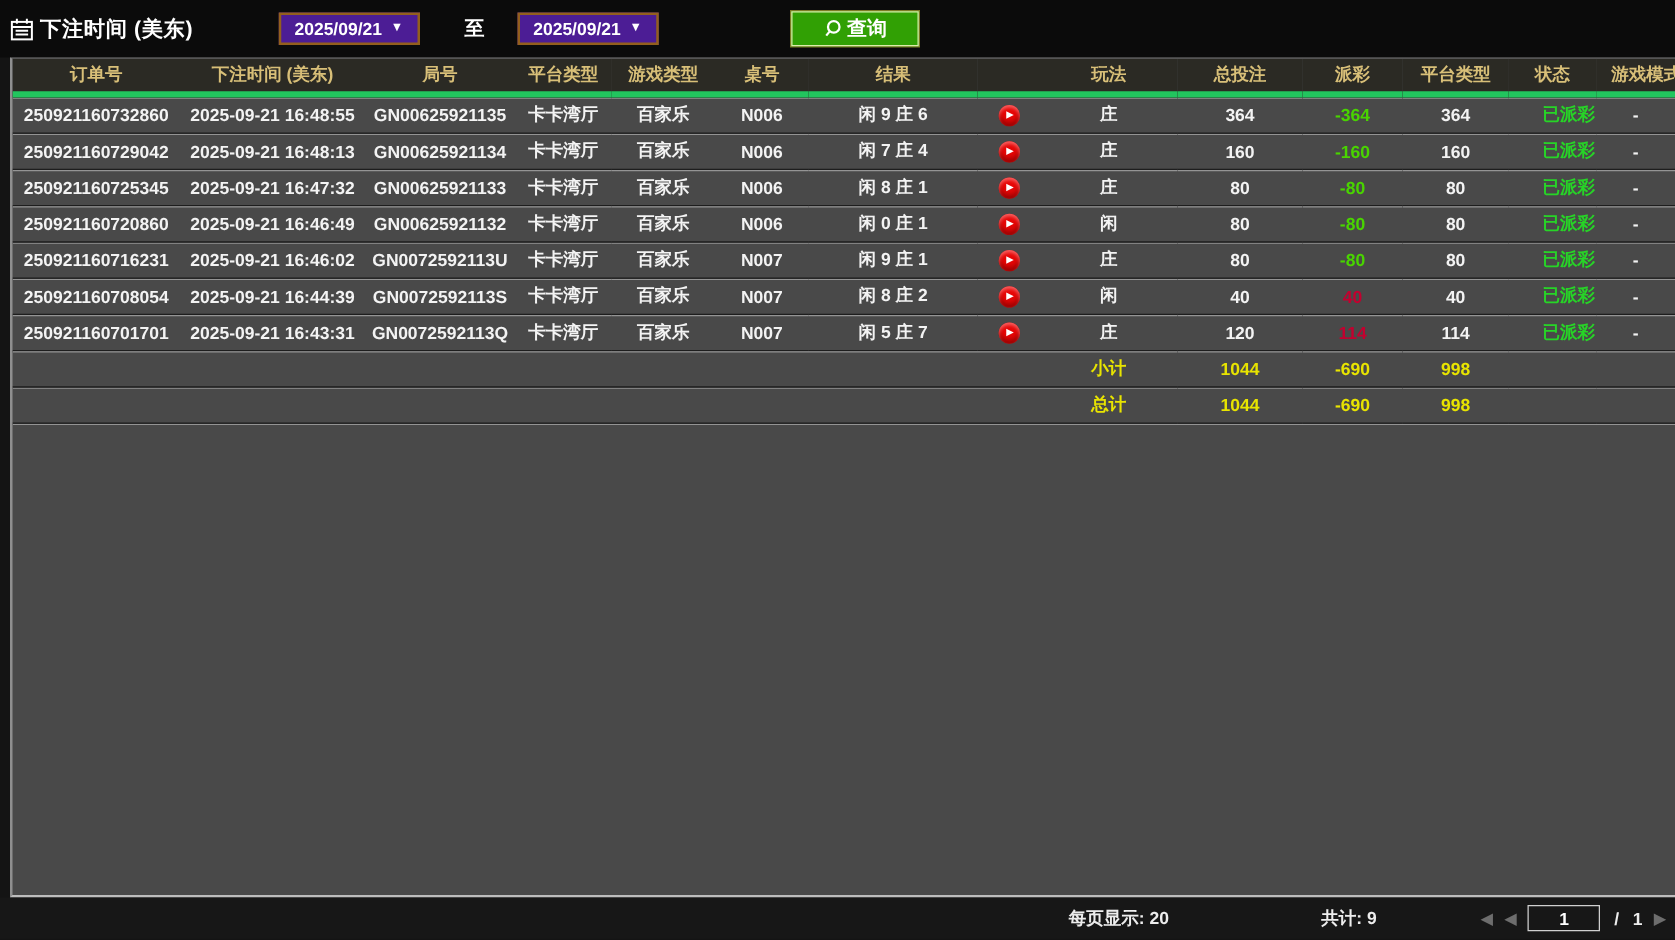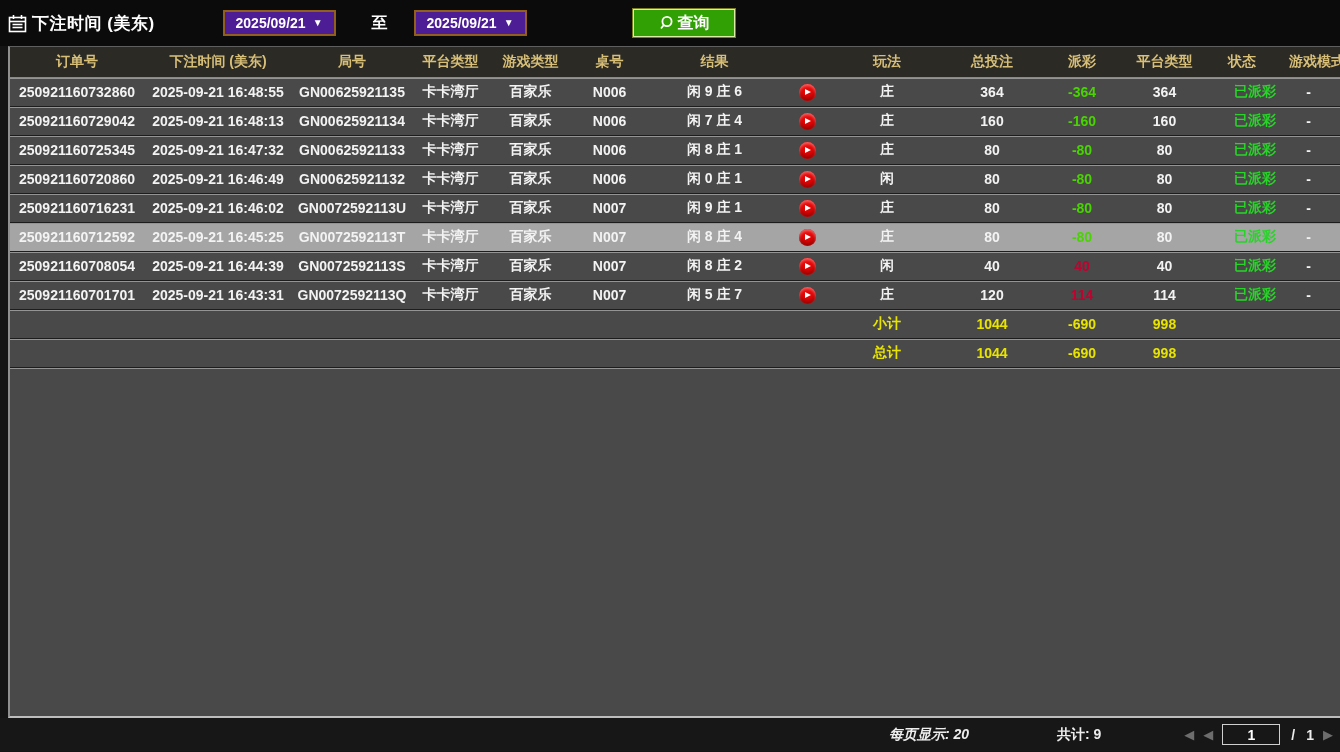--- a/index.html
+++ b/index.html
@@ -39,21 +39,21 @@
   .table-wrap {
     margin-left:8px; height:672px; background:#494949;
     border-top:1px solid #5f5f5f;
     border-left:2px solid #8f8f8f;
     border-bottom:2px solid #bdbdbd;
     overflow:hidden;
   }
   table { width:100%; border-collapse:separate; border-spacing:0; table-layout:fixed; }
   thead th {
     background:#2b2a24; color:#d8bf78; font-size:14px; font-weight:700;
-    height:31px; border-bottom:1px solid #22c55e;
+    height:31px; border-bottom:5px solid #22c55e;
     white-space:nowrap; overflow:hidden; text-align:center;
   }
   thead th:last-child { text-align:left; padding-left:12px; }
   tbody td {
     color:#f3f3f3; font-size:14px; font-weight:700; height:29px;
     text-align:center; white-space:nowrap; overflow:hidden;
     box-shadow:inset 0 1px 0 #949494; border-bottom:1px solid #1d1d1d;
   }
   tr.data-row { cursor:pointer; }
   tr.selected td { background:#a5a5a5; }
@@ -79,21 +79,21 @@
     border-left:6px solid #fff;
     border-top:3.5px solid transparent;
     border-bottom:3.5px solid transparent;
   }
 
   
   .footer {
     height:33px; position:relative; background:#171717;
     color:#ededed; font-size:14px; font-weight:700;
   }
-  .per-page { position:absolute; left:889px; top:8px;font-style:italic; }
+  .per-page { position:absolute; left:855px; top:8px; }
   .total-count { position:absolute; left:1057px; top:8px; }
   .pager { position:absolute; right:7px; top:0; height:33px; display:flex; align-items:center; gap:9px; }
   .pager .pg-arrow { color:#6d6d6d; font-size:13px; cursor:pointer; line-height:1; }
   .page-input {
     width:58px; height:21px; background:transparent;
     border:1px solid #cfcfcf; color:#fff; text-align:center;
     font-family:inherit; font-size:14px; font-weight:700;
   }
   .page-sep { margin:0 2px; }
 </style>
@@ -257,38 +257,20 @@
     <td>
       <span class="play-icon"></span>
     </td>
     <td>庄</td>
     <td>80</td>
     <td class="tone-negative">-80</td>
     <td>80</td>
     <td class="status-cell">已派彩</td>
     <td>-</td>
   </tr>
-        <tr class="data-row selected">
-    <td>250921160712592</td>
-    <td>2025-09-21 16:45:25</td>
-    <td>GN0072592113T</td>
-    <td>卡卡湾厅</td>
-    <td>百家乐</td>
-    <td>N007</td>
-    <td>闲 8 庄 4</td>
-    <td>
-      <span class="play-icon"></span>
-    </td>
-    <td>庄</td>
-    <td>80</td>
-    <td class="tone-negative">-80</td>
-    <td>80</td>
-    <td class="status-cell">已派彩</td>
-    <td>-</td>
-  </tr>
         <tr class="data-row">
     <td>250921160708054</td>
     <td>2025-09-21 16:44:39</td>
     <td>GN0072592113S</td>
     <td>卡卡湾厅</td>
     <td>百家乐</td>
     <td>N007</td>
     <td>闲 8 庄 2</td>
     <td>
       <span class="play-icon"></span>

